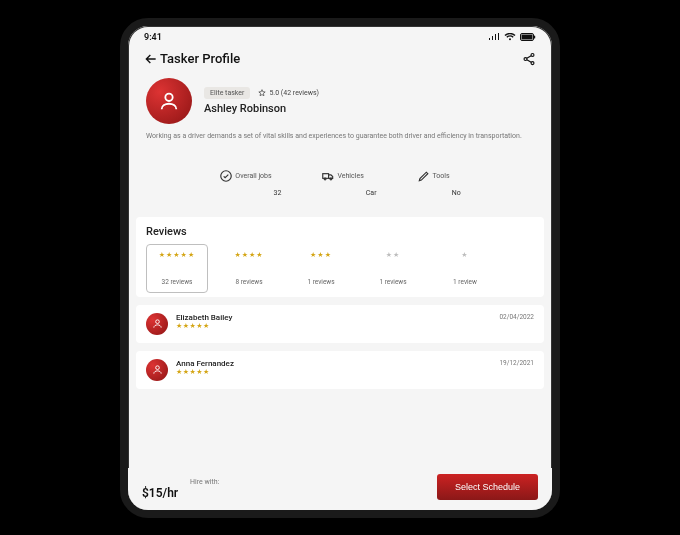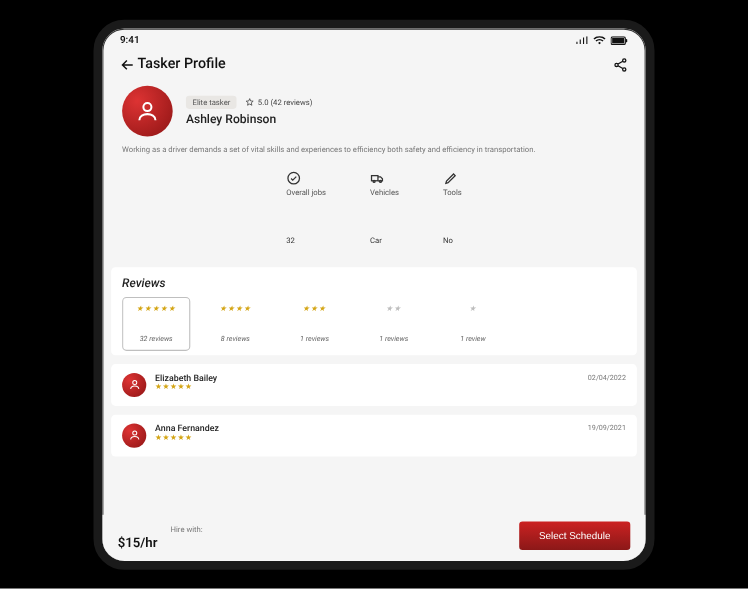--- a/index.html
+++ b/index.html
@@ -6,21 +6,21 @@
   body {
     background: #000;
     display: flex;
     align-items: center;
     justify-content: center;
     width: 680px;
     height: 535px;
     font-family: -apple-system, BlinkMacSystemFont, "Segoe UI", Roboto, sans-serif;
   }
   .device {
-    width: 510px;
+    width: 440px;
     height: 500px;
     background: #f5f5f5;
     border-radius: 28px;
     border: 8px solid #1a1a1a;
     box-shadow: 0 0 0 2px #000, inset 0 0 0 1px #333;
     overflow: hidden;
     position: relative;
   }
 
   .statusbar {
@@ -58,26 +58,26 @@
     font-size:7px; color:#555; background:#e9e7e4; border-radius:3px;
     padding:2px 6px;
   }
   .rating-top { display:flex; align-items:flex-start; gap:3px; font-size:7px; color:#444; }
   .name { font-size:11px; font-weight:500; color:#222; }
   .bio { font-size:7px; color:#777; margin-top:8px; line-height:1.3; }
 
   .stats {
     display:flex; justify-content:center; gap:40px; margin-top:14px;
   }
-  .stat { display:flex; flex-direction:column; align-items:flex-start; gap:2px; }
+  .stat { display:flex; flex-direction:row; align-items:center; gap:2px; }
   .stat .lbl { font-size:7px; color:#555; }
   .stat .val { font-size:7px; color:#333;margin-top:34px; }
   .stat svg { width:14px; height:14px; stroke:#333; }
 
-  .reviews-block { background:#fff; border-radius:4px; margin:10px 8px 0; padding:8px 10px 4px;font-style:italic; }
+  .reviews-block { background:#fff; border-radius:4px; margin:10px 8px 0; padding:8px 10px 4px; }
   .reviews-title { font-size:11px; font-weight:500; color:#222; margin-bottom:6px; }
   .filters { display:flex; gap:10px; overflow:hidden; }
   .filter {
     min-width:62px; padding:6px 4px; border-radius:4px; text-align:center;
     border:1px solid transparent; cursor:pointer;
   }
   .filter.sel { border-color:#bfbfbf; }
   .filter .stars { font-size:7px; letter-spacing:1px; }
   .filter .cnt { font-size:6.5px; color:#666; margin-top:19px; }
   .gold { color:#d4a514; }
@@ -164,21 +164,21 @@
           <span class="rating-top">
             <svg width="8" height="8" viewBox="0 0 24 24" fill="none" stroke="#333" stroke-width="2">
                 <path d="M12 2l2.6 6.3 6.9.6-5.2 4.5 1.6 6.7L12 16.8 6.1 20l1.6-6.7L2.5 8.9l6.9-.6z"></path>
               </svg>
             <span>5.0 (42 reviews)</span>
           </span>
         </div>
         <div class="name">Ashley Robinson</div>
       </div>
     </div>
-    <div class="bio">Working as a driver demands a set of vital skills and experiences to efficiency both safety and efficiency in transportation.</div>
+    <div class="bio">Working as a driver demands a set of vital skills and experiences to guarantee both driver and efficiency in transportation.</div>
 
     <div class="stats">
       <div class="stat">
         <svg viewBox="0 0 24 24" fill="none" stroke-width="2">
             <circle cx="12" cy="12" r="9"></circle>
             <path d="M8 12.5l2.5 2.5L16 9.5"></path>
           </svg>
         <span class="lbl">Overall jobs</span>
         <span class="val">32</span>
       </div>
@@ -249,21 +249,21 @@
       <div class="rev-avatar">
         <svg width="11" height="11" viewBox="0 0 24 24" fill="none" stroke="#fff" stroke-width="2">
             <circle cx="12" cy="8" r="4"></circle>
             <path d="M4 21c0-4 4-6 8-6s8 2 8 6"></path>
           </svg>
       </div>
       <div class="rev-info">
         <div class="rev-name">Anna Fernandez</div>
         <div class="rev-stars">★★★★★</div>
       </div>
-      <div class="rev-date">19/09/2021</div>
+      <div class="rev-date">19/12/2021</div>
     </div>
   </div>
 
   <div class="footer">
     <div>
       <div class="hire">Hire with:</div>
       <div class="rate">$15/hr</div>
     </div>
     <button class="cta">Select Schedule</button>
   </div>

